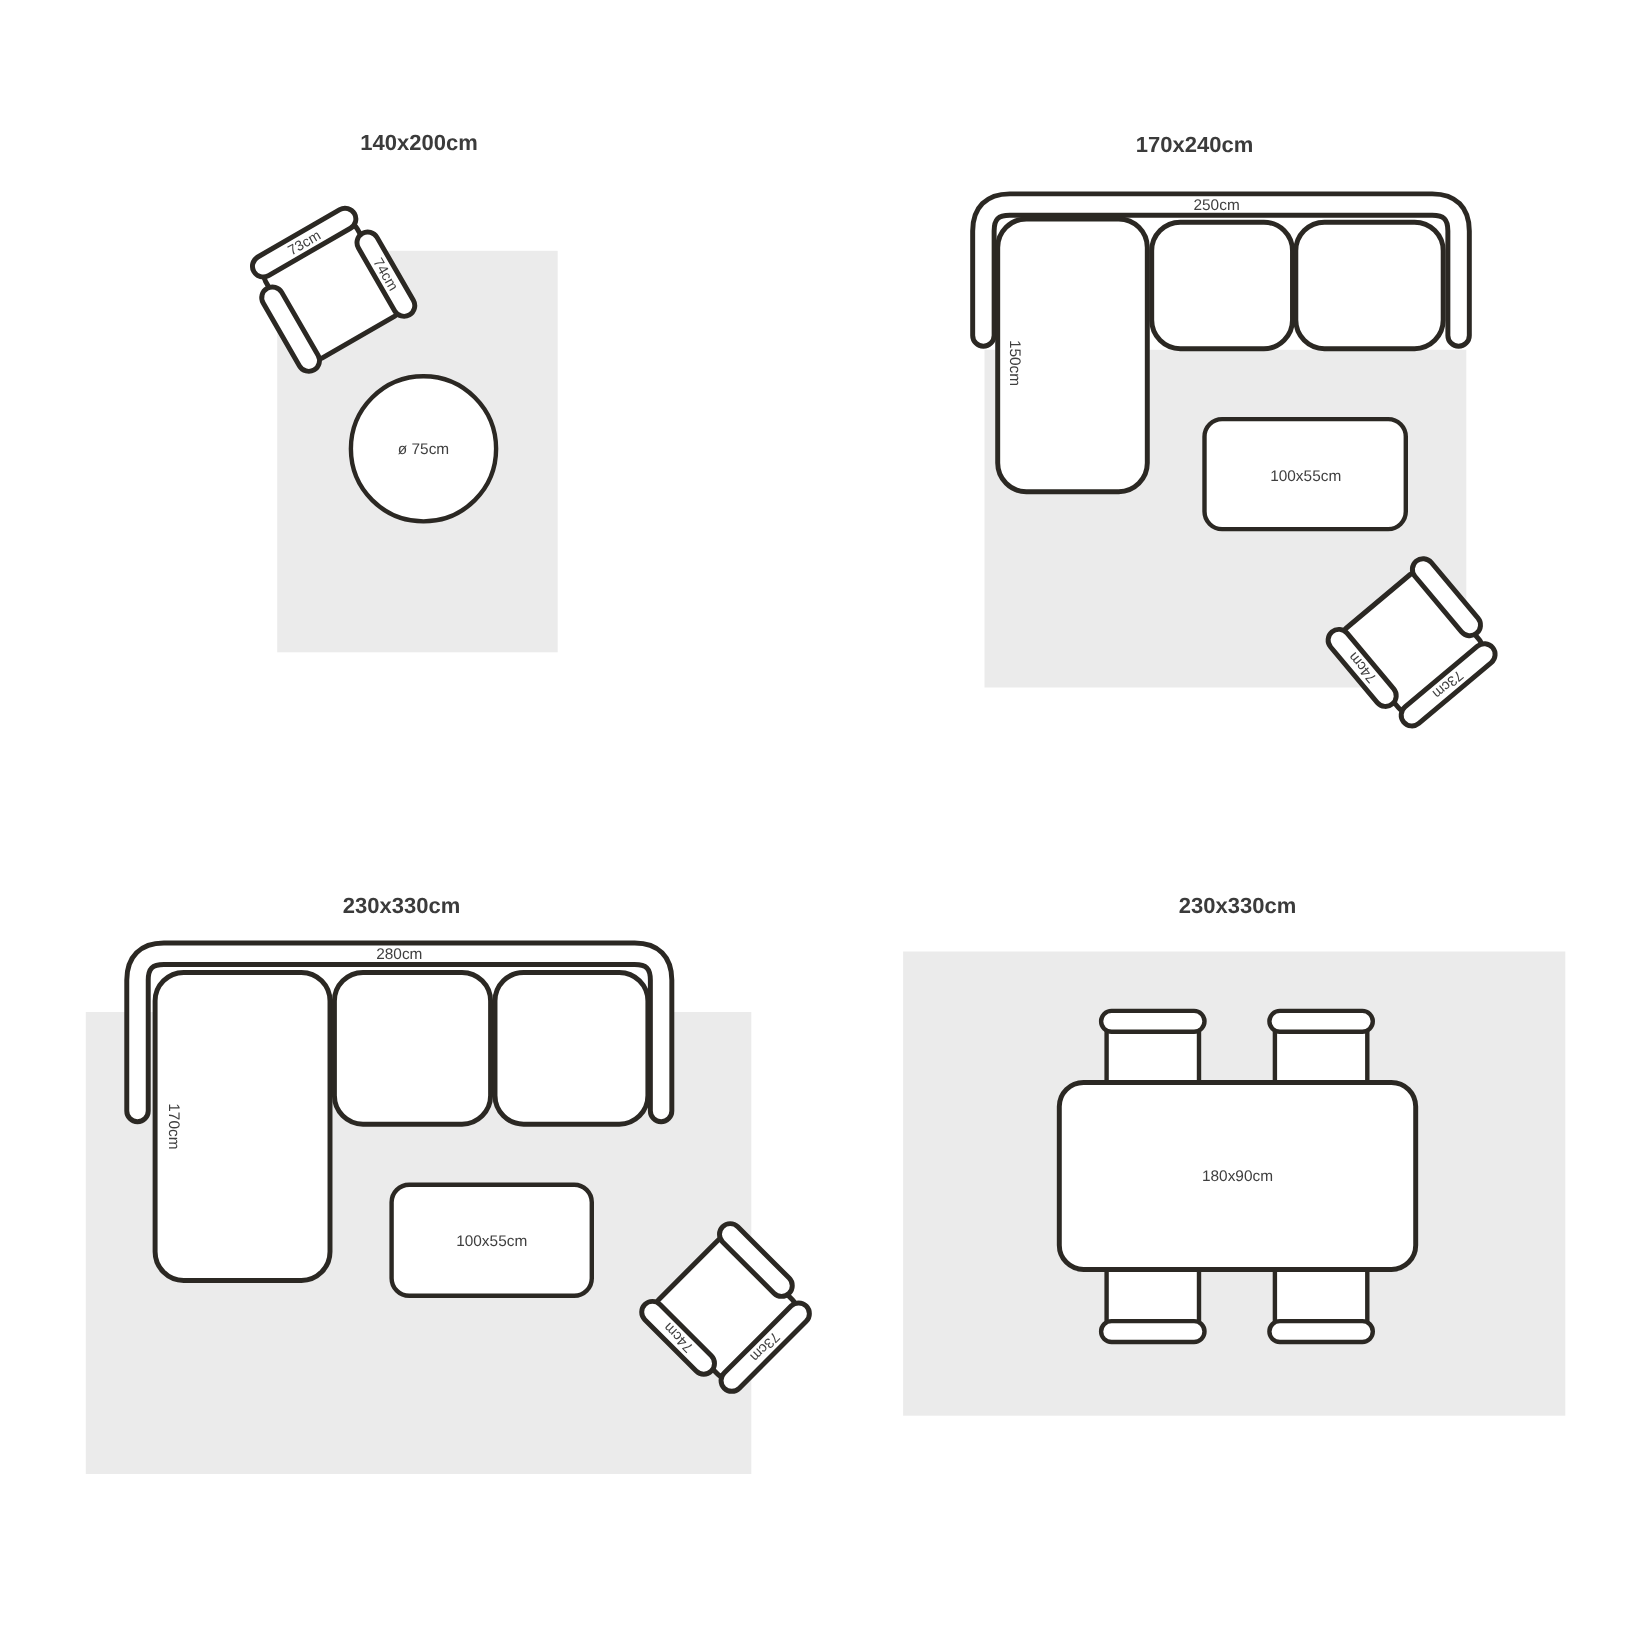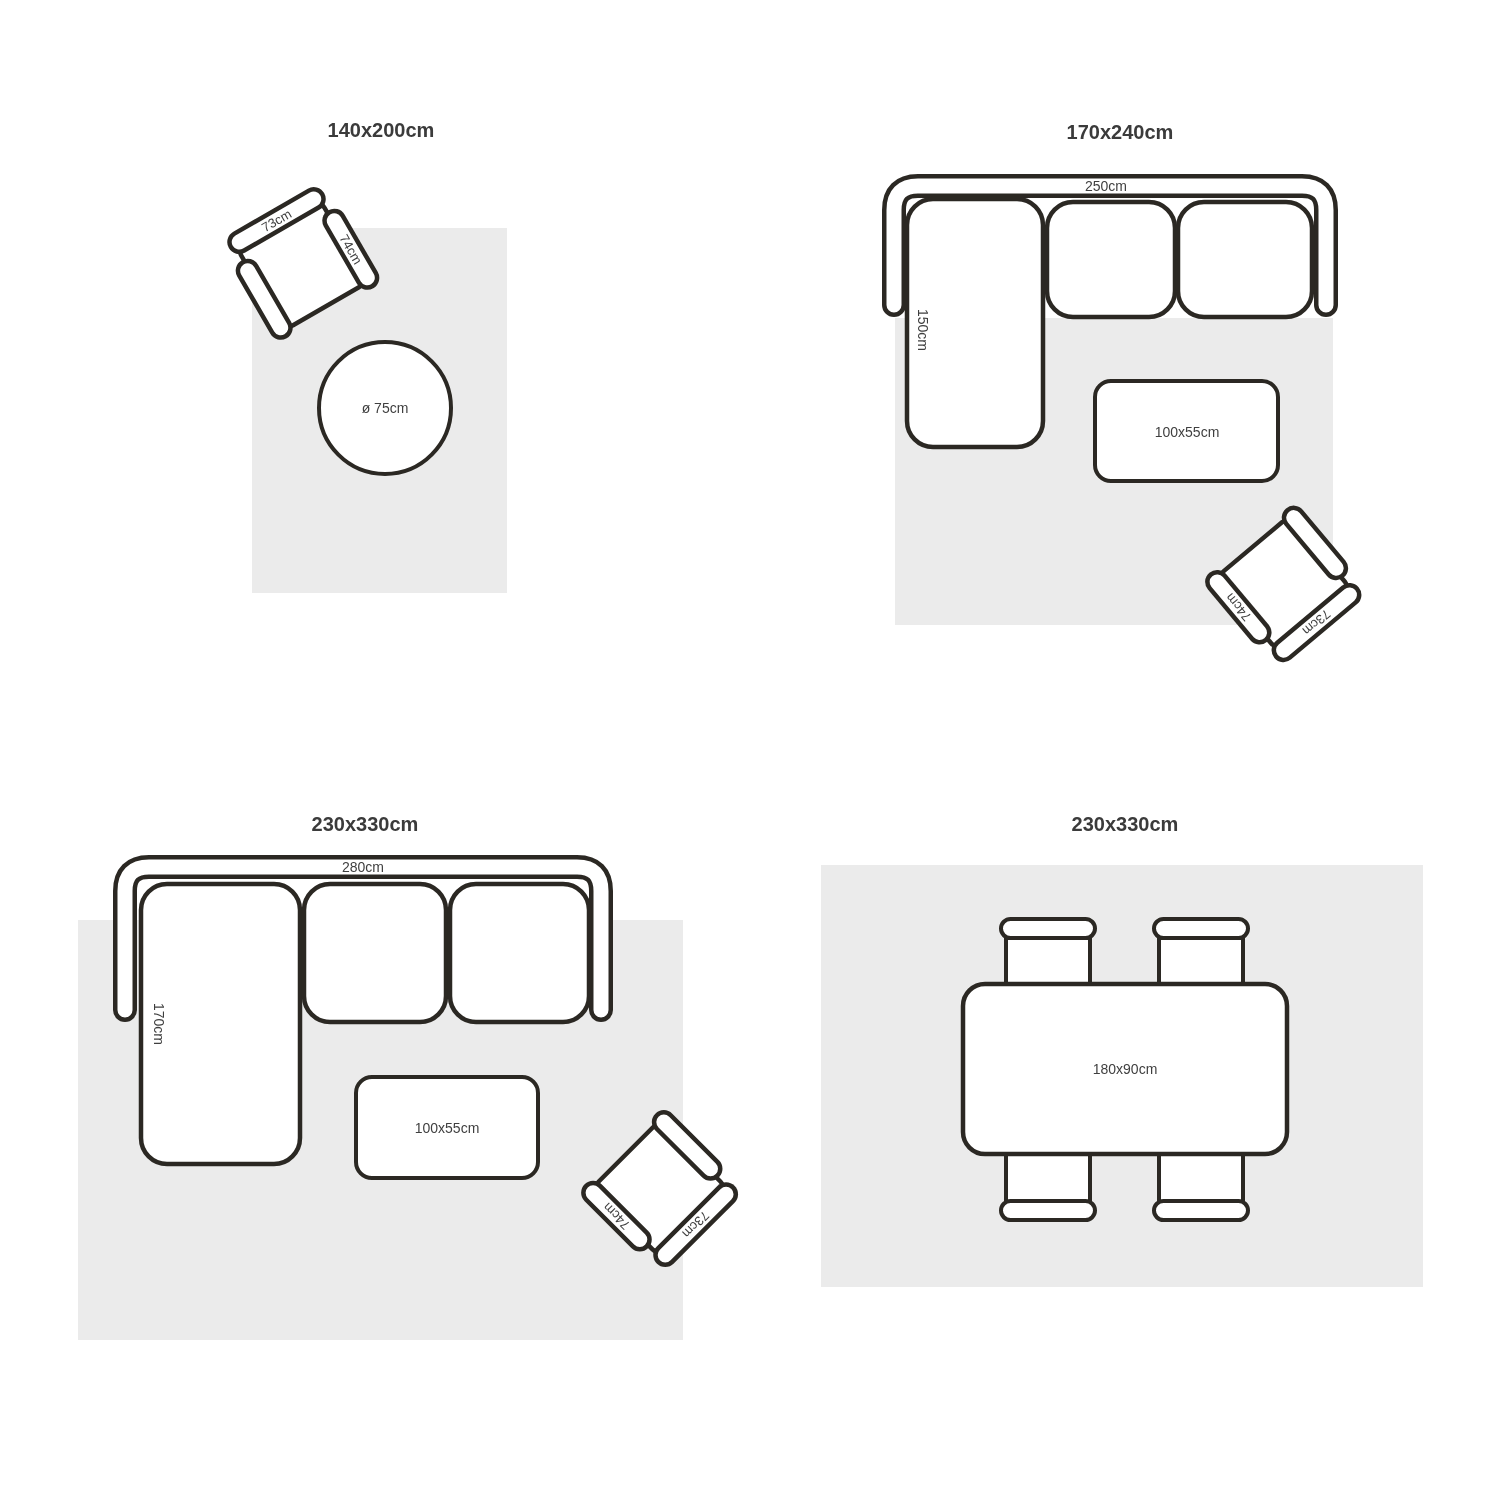--- a/index.html
+++ b/index.html
@@ -20,21 +20,21 @@
   text{font-family:"Liberation Sans", sans-serif;font-size:14px;fill:#3f3f3f;
        text-anchor:middle;dominant-baseline:central;}
   text.chair-label{font-size:13px;}
 </style>
 </head>
 <body>
 
 <div class="canvas">
 
   <div class="qtitle" style="left:381px;top:120px;">140x200cm</div>
-  <div class="qtitle" style="left:1120px;top:122px;">170x240cm</div>
+  <div class="qtitle" style="left:1086px;top:122px;">170x240cm</div>
   <div class="qtitle" style="left:365px;top:814px;">230x330cm</div>
   <div class="qtitle" style="left:1125px;top:814px;">230x330cm</div>
 
   <svg class="scene" width="1500" height="1500" viewBox="0 0 1500 1500">
 
     <defs>
       <g id="armchair">
         <rect x="-48" y="-46" width="96" height="96" rx="10" class="pc"></rect>
         <line x1="-50" y1="-20" x2="-50" y2="46" class="capb"></line>
         <line x1="-50" y1="-20" x2="-50" y2="46" class="capw"></line>

